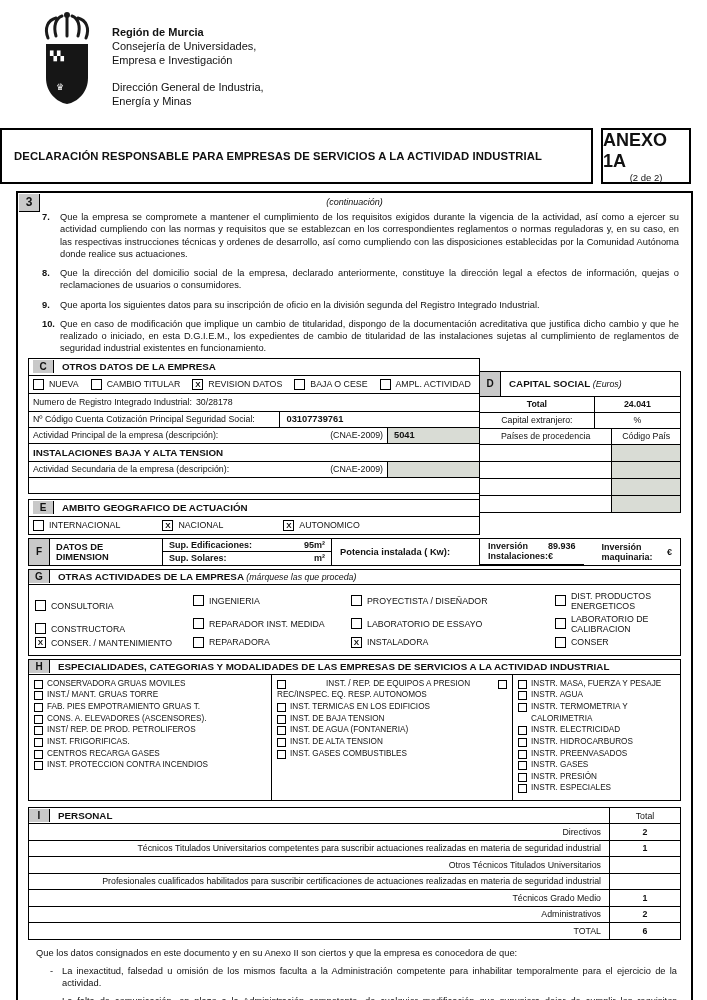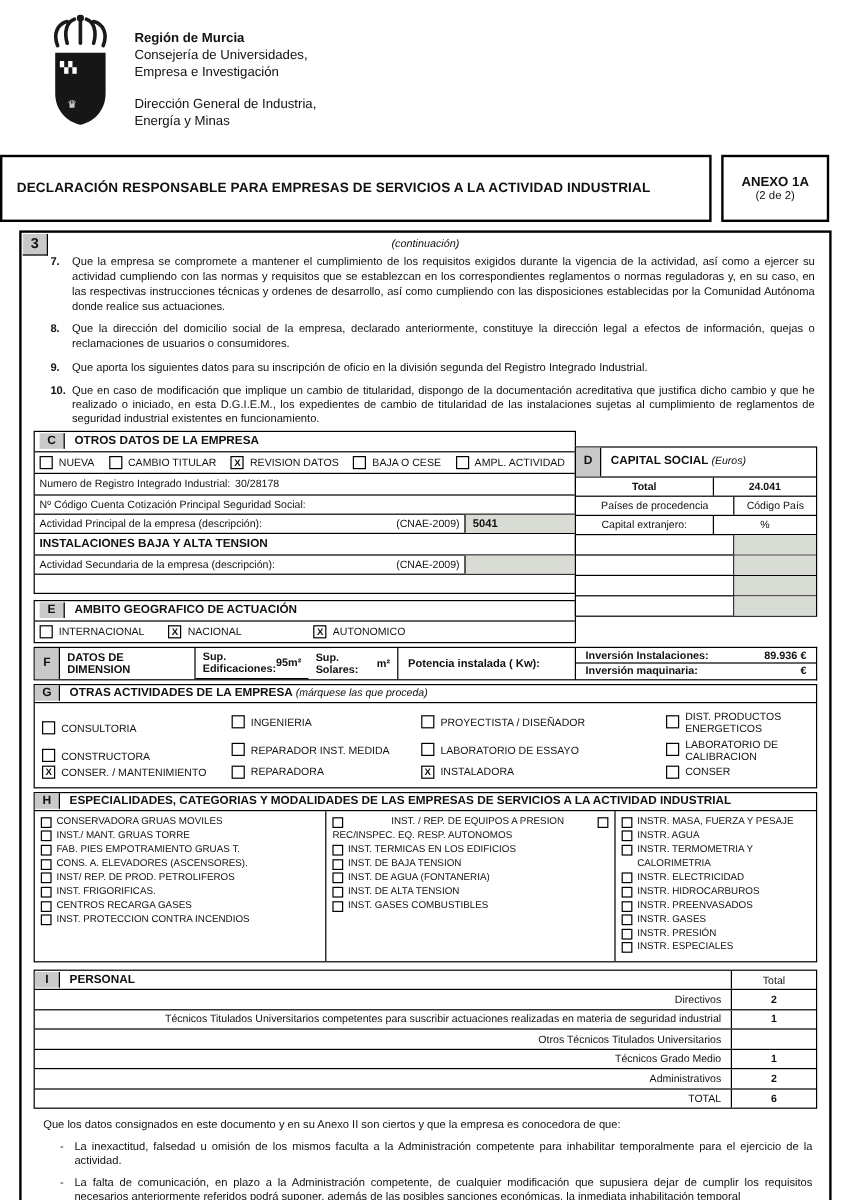--- a/index.html
+++ b/index.html
@@ -11,21 +11,21 @@
   .logo{width:60px;margin-right:14px;}
   .hdr-text{font-size:11px;line-height:1.25;padding-top:14px;}
   .hdr-text .b{font-weight:700;}
   .dept{margin-top:14px;font-size:11px;line-height:1.25;}
 
   
   .title-row{display:flex;gap:8px;margin:16px 16px 0 0;align-items:stretch;}
   .title-box{flex:1;border:2px solid #000;display:flex;align-items:center;padding:0 12px;height:52px;}
   .title-box span{font-weight:700;font-size:11.3px;letter-spacing:.1px;}
   .annex-box{width:86px;border:2px solid #000;display:flex;flex-direction:column;justify-content:center;align-items:center;height:52px;}
-  .annex-box .a1{font-weight:700;font-size:11px;}
+  .annex-box .a1{font-weight:700;font-size:18px;}
   .annex-box .a2{font-size:9.5px;}
 
   
   .outer{position:relative;margin:7px 14px 0 16px;border:2px solid #000;padding:2px 10px 6px 10px;min-height:672px;box-sizing:border-box;}
   .sec3{position:absolute;top:1px;left:1px;width:20px;height:17px;background:#c9c9c9;border-right:1px solid #000;border-bottom:1px solid #000;text-align:center;font-weight:700;font-size:12px;line-height:17px;}
   .cont{text-align:center;font-style:italic;font-size:9px;margin:2px 0 4px 0;}
 
   .nitem{display:flex;margin:0 0 7px 14px;font-size:9.3px;line-height:1.32;}
   .nitem .n{width:18px;font-weight:700;flex:none;}
   .nitem .t{flex:1;text-align:justify;padding-right:2px;}
@@ -55,25 +55,25 @@
   .drow{display:flex;border-bottom:1px solid #000;min-height:15px;align-items:stretch;font-size:8.8px;}
   .drow:last-child{border-bottom:0;}
   .drow .dl{flex:1.35;display:flex;align-items:center;justify-content:center;border-right:1px solid #000;padding:1px 2px;text-align:center;}
   .drow .dr{flex:1;display:flex;align-items:center;justify-content:center;padding:1px 2px;text-align:right;}
 
   
   .frow{display:flex;margin-top:3px;align-items:stretch;}
   .fl{border:1.5px solid #000;display:flex;flex:none;width:452px;box-sizing:border-box;}
   .fletter{width:20px;background:#c9c9c9;border-right:1px solid #000;display:flex;align-items:center;justify-content:center;font-weight:700;font-size:10px;flex:none;}
   .fdatos{width:100px;border-right:1px solid #000;font-weight:700;font-size:9.3px;padding:3px 6px;display:flex;flex-direction:column;justify-content:flex-start;flex:none;}
-  .fsup{width:168px;border-right:1px solid #000;flex:none;display:flex;flex-direction:row;}
+  .fsup{width:168px;border-right:1px solid #000;flex:none;display:flex;flex-direction:column;}
   .fsup>div{flex:1;display:flex;align-items:center;justify-content:space-between;padding:0 6px;font-weight:700;font-size:9px;}
   .fsup>div:first-child{border-bottom:1px solid #000;}
   .fpot{flex:1;display:flex;align-items:center;padding:0 8px;font-weight:700;font-size:9.3px;}
-  .fr{flex:1;border:1.5px solid #000;border-left:0;display:flex;flex-direction:column;box-sizing:border-box;}
+  .fr{flex:1;border:1.5px solid #000;border-left:0;display:flex;box-sizing:border-box;gap:10px;}
   .fr>div{flex:1;display:flex;align-items:center;justify-content:space-between;padding:0 8px;font-weight:700;font-size:9px;}
   .fr>div:first-child{border-bottom:1px solid #000;}
 
   
   .gbox{margin-top:3px;}
   .ghead{display:flex;align-items:center;min-height:14px;border-bottom:1px solid #000;}
   .gbody{padding:3px 6px 4px 6px;}
   .grow4{display:flex;margin:3px 0;}
   .gc{display:flex;align-items:center;}
   .gc1{width:158px;align-items:flex-end;}.gc2{width:158px;}.gc3{width:168px;}.gc4{flex:1;padding-left:36px;}
@@ -190,20 +190,21 @@
             <span class="cbl" style="margin-right:12px;">BAJA O CESE</span>
             <span class="cb"></span>
             <span class="cbl">AMPL. ACTIVIDAD</span>
           </div>
           <div class="crow">
             <span>Numero de Registro Integrado Industrial:</span>
             <span style="margin-left:4px;">30/28178</span>
           </div>
           <div class="crow" style="padding:0;">
             <span style="flex:1.3;padding:1px 4px;">Nº Código Cuenta Cotización Principal Seguridad Social:</span>
+            <span class="valcell" style="flex:1;border-left:1px solid #000;padding:1px 6px;align-self:stretch;display:flex;align-items:center;">03107739761</span>
           </div>
           <div class="crow" style="padding:0;">
             <span style="padding:1px 4px;">Actividad Principal de la empresa (descripción):</span>
             <span class="grow"></span>
             <span style="padding:1px 4px;">(CNAE-2009)</span>
             <span class="valcell shade" style="width:92px;border-left:1px solid #000;align-self:stretch;display:flex;align-items:center;padding:1px 6px;box-sizing:border-box;">5041</span>
           </div>
           <div class="crow" style="font-weight:700;font-size:9.8px;">
             <span>INSTALACIONES BAJA Y ALTA TENSION</span>
           </div>
@@ -216,21 +217,21 @@
           <div class="crow" style="min-height:13px;"></div>
         </div>
 
         <div class="bx ebox">
           <div class="crow" style="min-height:14px;">
             <div class="letter">E</div>
             <div class="sec-title">AMBITO GEOGRAFICO DE ACTUACIÓN</div>
           </div>
           <div class="crow">
             <span class="cb"></span>
-            <span class="cbl" style="margin-right:20px;">INTERNACIONAL</span>
+            <span class="cbl" style="margin-right:42px;">INTERNACIONAL</span>
             <span class="cb">X</span>
             <span class="cbl" style="margin-right:60px;">NACIONAL</span>
             <span class="cb">X</span>
             <span class="cbl">AUTONOMICO</span>
           </div>
         </div>
       </div>
 
       <div class="dcol">
         <div class="bx">
@@ -239,26 +240,26 @@
             <div class="sec-title">
               <span>CAPITAL SOCIAL</span>
               <span class="sec-note">(Euros)</span>
             </div>
           </div>
           <div class="drow">
             <div class="dl" style="font-weight:700;">Total</div>
             <div class="dr" style="font-weight:700;">24.041</div>
           </div>
           <div class="drow">
+            <div class="dl">Capital extranjero:</div>
+            <div class="dr">%</div>
+          </div>
+          <div class="drow">
             <div class="dl" style="flex:2;">Países de procedencia</div>
             <div class="dr">Código País</div>
-          </div>
-          <div class="drow">
-            <div class="dl">Capital extranjero:</div>
-            <div class="dr">%</div>
           </div>
           <div class="drow" style="min-height:16px;">
             <div class="dl" style="flex:2;"></div>
             <div class="dr shade"></div>
           </div>
           <div class="drow" style="min-height:16px;">
             <div class="dl" style="flex:2;"></div>
             <div class="dr shade"></div>
           </div>
           <div class="drow" style="min-height:16px;">
@@ -495,20 +496,24 @@
       </div>
       <div class="irow">
         <div class="lbl">Técnicos Titulados Universitarios competentes para suscribir actuaciones realizadas en materia de seguridad industrial</div>
         <div class="val">1</div>
       </div>
       <div class="irow">
         <div class="lbl">Otros Técnicos Titulados Universitarios</div>
         <div class="val"></div>
       </div>
       <div class="irow">
+        <div class="lbl">Profesionales cualificados habilitados para suscribir certificaciones de actuaciones realizadas en materia de seguridad industrial</div>
+        <div class="val"></div>
+      </div>
+      <div class="irow">
         <div class="lbl">Técnicos Grado Medio</div>
         <div class="val">1</div>
       </div>
       <div class="irow">
         <div class="lbl">Administrativos</div>
         <div class="val">2</div>
       </div>
       <div class="irow">
         <div class="lbl">TOTAL</div>
         <div class="val">6</div>

